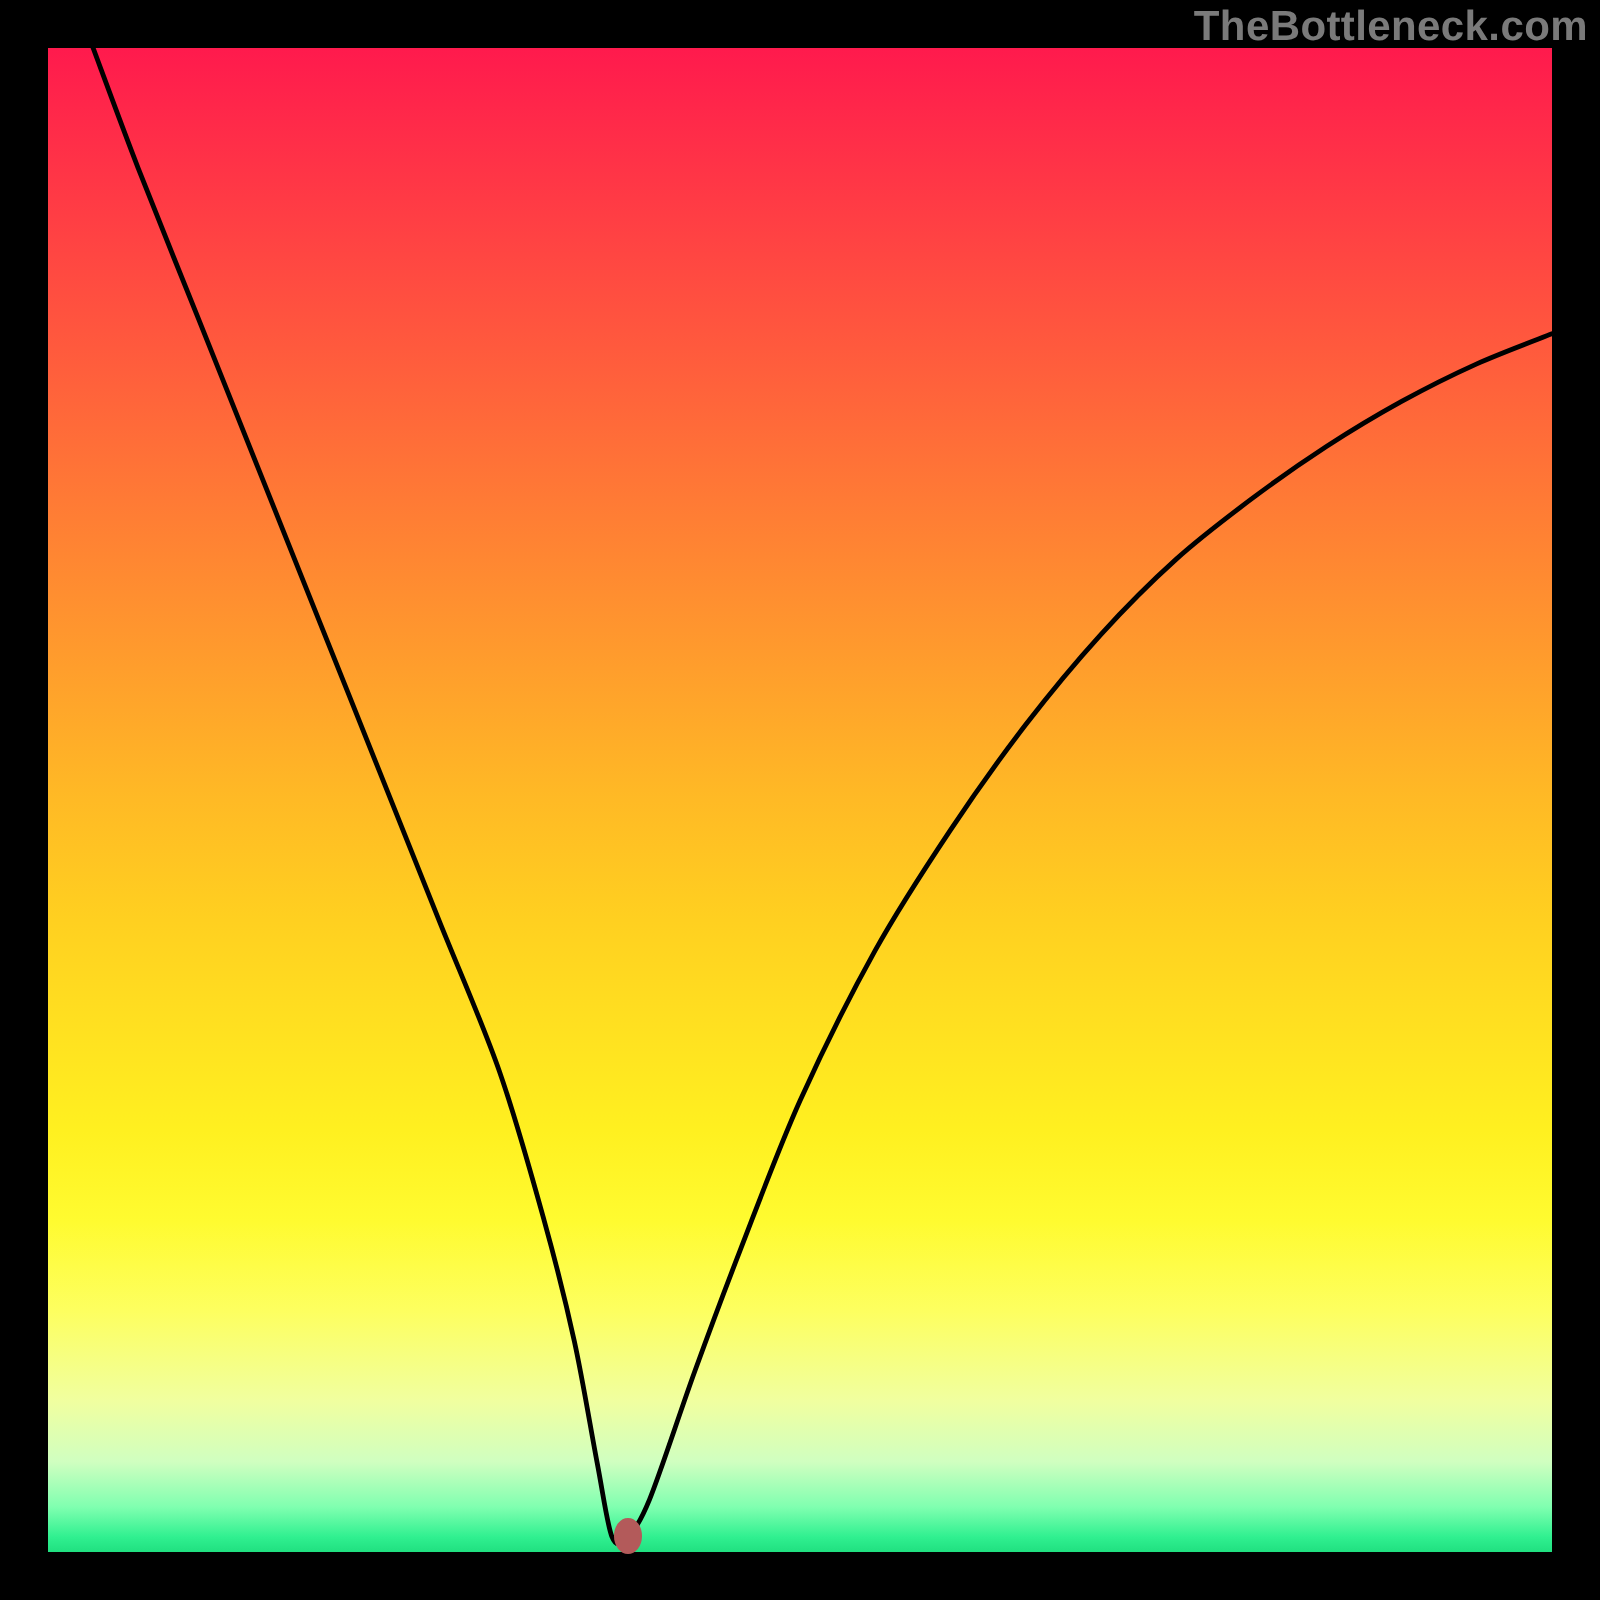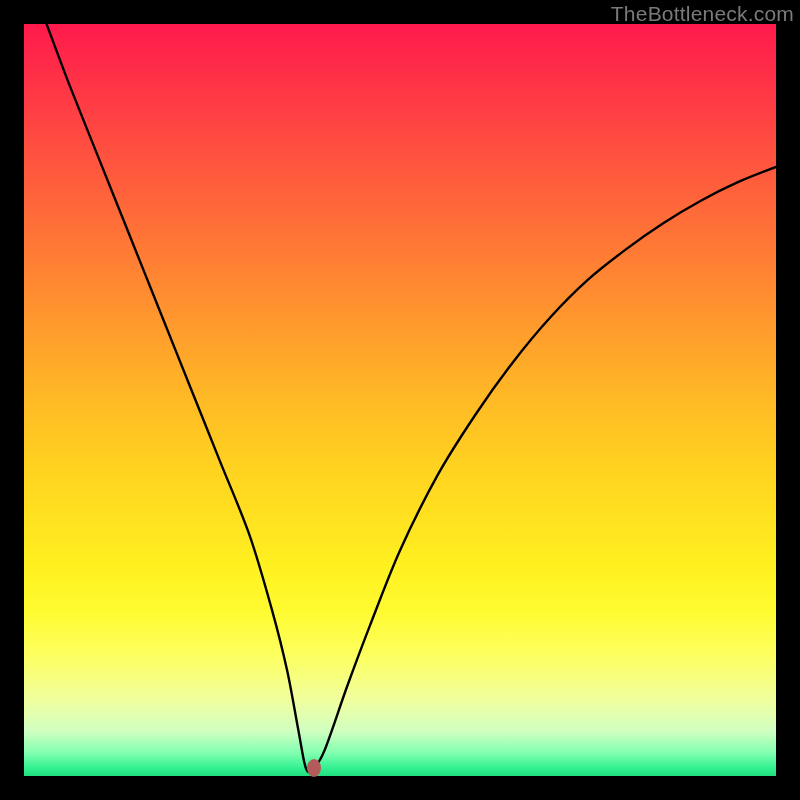--- a/index.html
+++ b/index.html
@@ -35,21 +35,21 @@
       #20e080 100%
     );
   }
   .watermark {
     position: absolute;
     top: 2px;
     right: 6px;
     font-family: Arial, Helvetica, sans-serif;
     font-size: 21px;
     color: #7a7a7a;
-    font-weight: 400;
+    font-weight: 700;
     letter-spacing: 0.2px;
   }
   svg.curve {
     position: absolute;
     left: 0;
     top: 0;
     width: 752px;
     height: 752px;
   }
   .marker {

